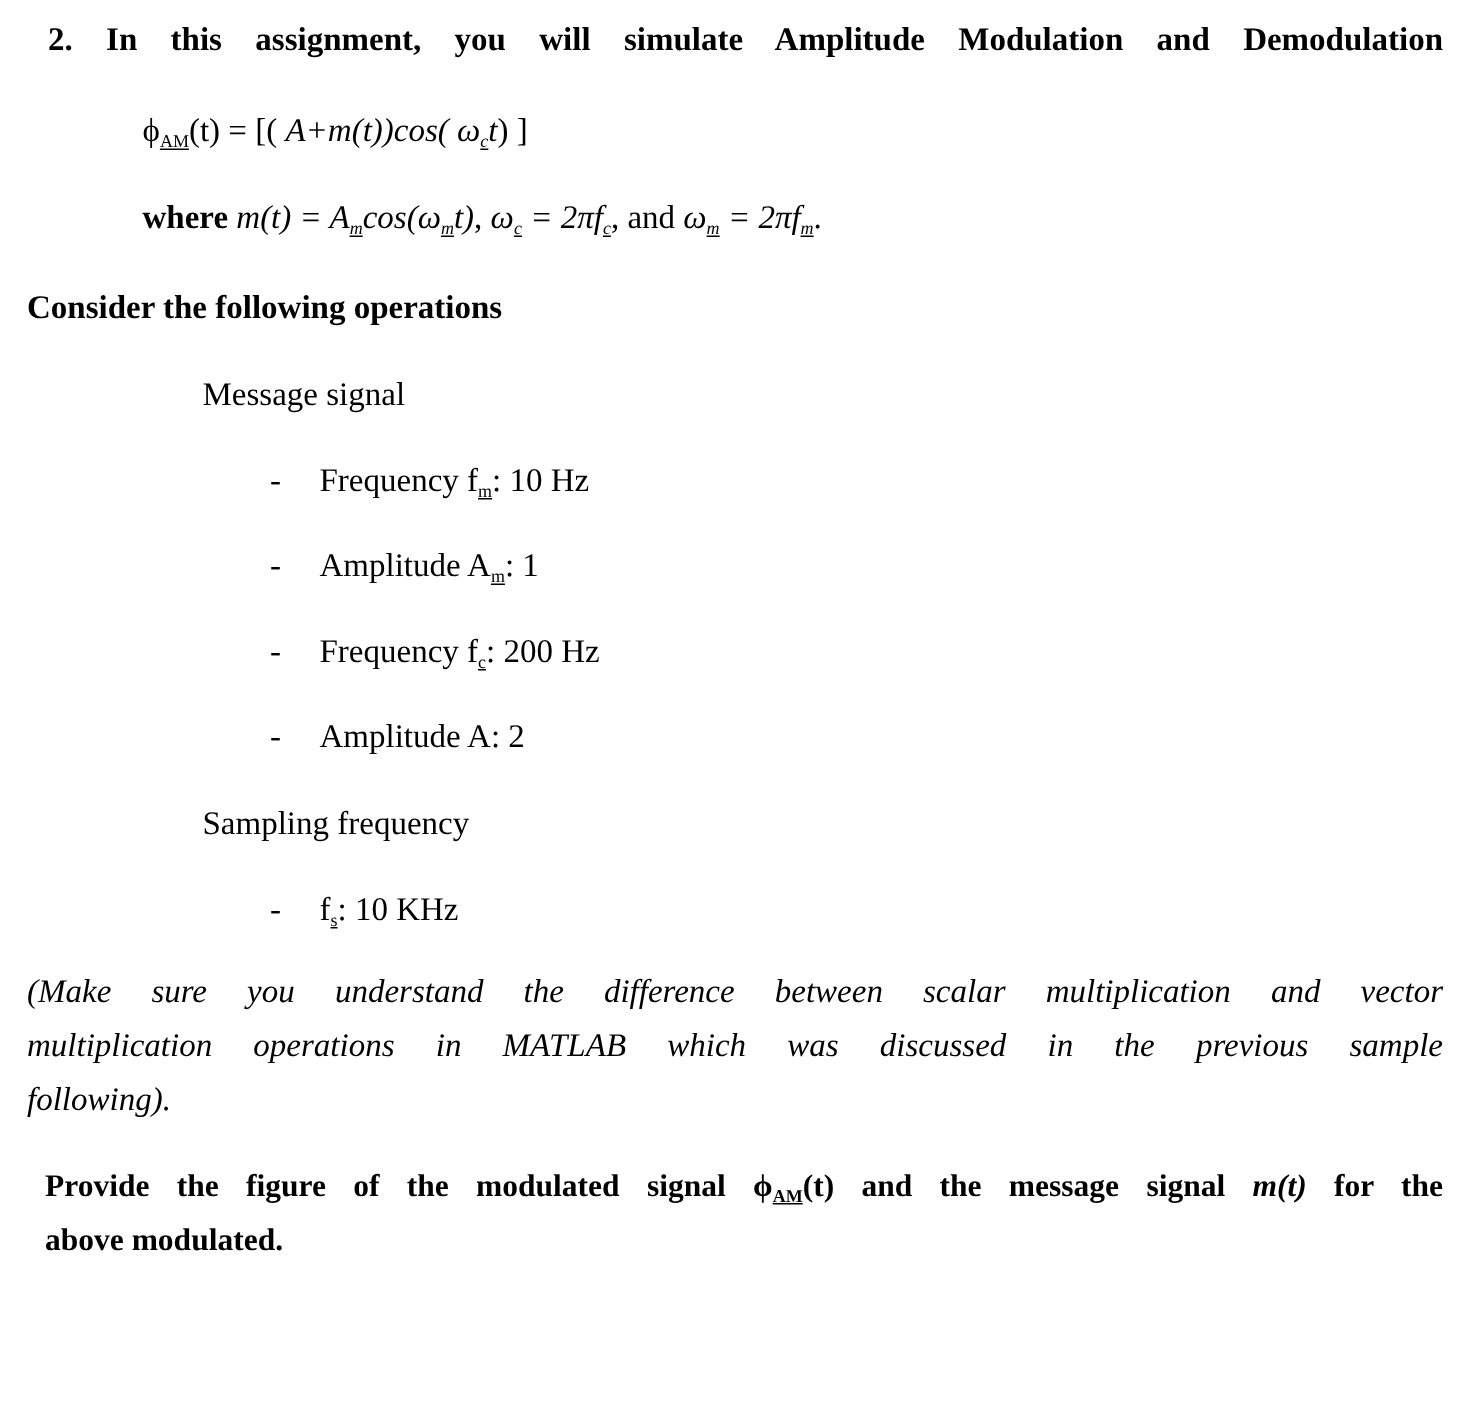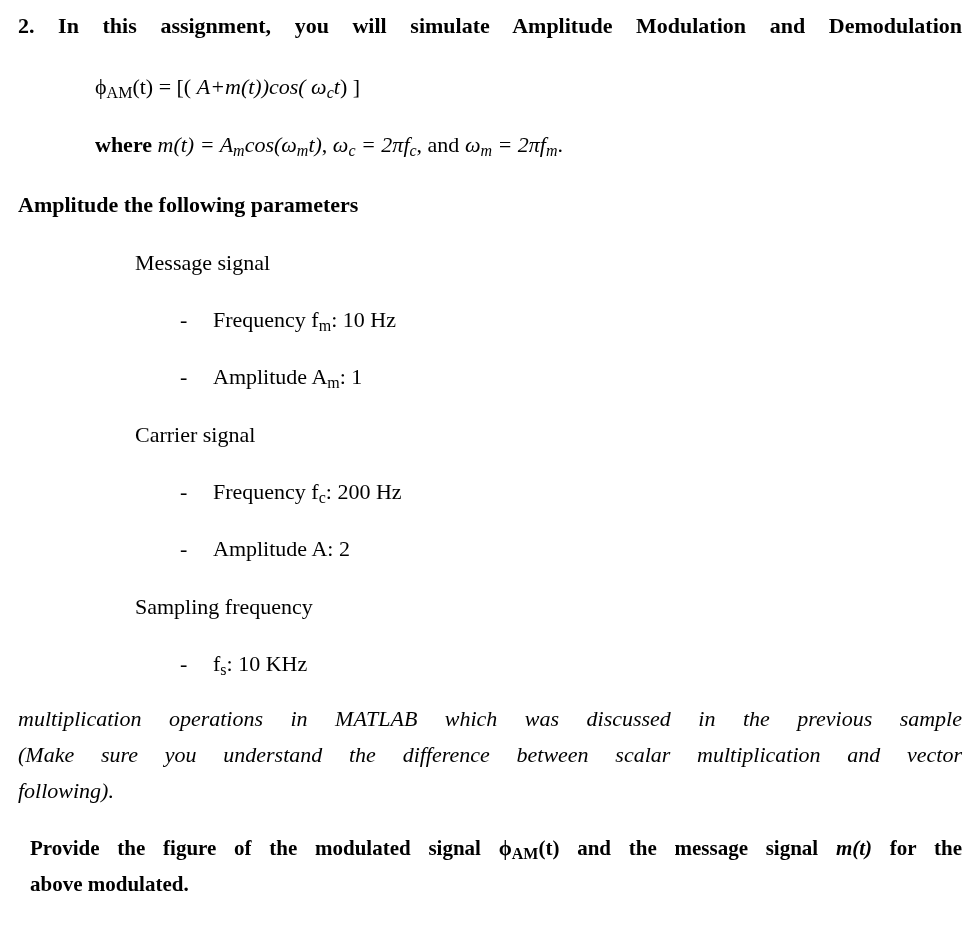--- a/index.html
+++ b/index.html
@@ -10,24 +10,24 @@
     background: #ffffff;
     color: #000000;
     font-family: "Liberation Serif", "DejaVu Serif", serif;
     font-size: 22px;
     padding: 6px 18px 0 18px;
     overflow: hidden;
   }
   p, div { margin: 0; }
   .bold   { font-weight: bold; }
   .italic { font-style: italic; }
-  .sub    { font-size: 16px; vertical-align: -4px; line-height: 0; }
+  .sub    { font-size: 12px; vertical-align: -4px; line-height: 0; text-decoration: underline; }
   .jline  { text-align: justify; text-align-last: justify; }
 
-  .intro       { font-weight: bold; line-height: 40px; }
+  .intro       { font-weight: bold; line-height: 40px; margin-left: 14px; }
   .formula     { margin: 26px 0 0 77px;  line-height: 30px; }
   .formula2    { margin: 28px 0 0 77px;  line-height: 30px; }
   .consider    { margin: 30px 0 0 0;     line-height: 30px; font-weight: bold; }
   .group-label { margin: 28px 0 0 117px; line-height: 30px; }
   .item        { margin: 27px 0 0 162px; line-height: 30px; }
   .dash        { display: inline-block; width: 33px; }
   .note        { margin: 22px 0 0 0; line-height: 36px; font-style: italic; }
   .final       { margin: 21px 0 0 12px; line-height: 36px; font-weight: bold; font-size: 21px; }
 </style>
 </head>
@@ -36,41 +36,40 @@
 <main>
 
   <div class="intro">
     <div class="jline">2. In this assignment, you will simulate Amplitude Modulation and Demodulation</div>
   </div>
 
   <p class="formula"><span>ϕ</span><span class="sub">AM</span><span>(t) = [( </span><span class="italic">A+m(t))cos( ω</span><span class="sub italic">c</span><span class="italic">t</span><span>) ]</span></p>
 
   <p class="formula2"><span class="bold">where </span><span class="italic">m(t) = </span><span class="italic">A</span><span class="sub italic">m</span><span class="italic">cos(ω</span><span class="sub italic">m</span><span class="italic">t)</span><span>, </span><span class="italic">ω</span><span class="sub italic">c</span><span class="italic"> = 2πf</span><span class="sub italic">c</span><span>, and </span><span class="italic">ω</span><span class="sub italic">m</span><span class="italic"> = 2πf</span><span class="sub italic">m</span><span>.</span></p>
 
-  <p class="consider">Amplitude the following parameters</p>
+  <p class="consider">Consider the following operations</p>
 
   <p class="group-label">Message signal</p>
 
   <p class="item"><span class="dash">-</span><span><span>Frequency f</span><span class="sub">m</span><span>: 10 Hz</span></span></p>
 
   <p class="item"><span class="dash">-</span><span><span>Amplitude A</span><span class="sub">m</span><span>: 1</span></span></p>
 
-  <p class="group-label">Carrier signal</p>
 
   <p class="item"><span class="dash">-</span><span><span>Frequency f</span><span class="sub">c</span><span>: 200 Hz</span></span></p>
 
   <p class="item"><span class="dash">-</span><span>Amplitude A: 2</span></p>
 
   <p class="group-label">Sampling frequency</p>
 
   <p class="item"><span class="dash">-</span><span><span>f</span><span class="sub">s</span><span>: 10 KHz</span></span></p>
 
   <div class="note">
+    <div class="jline">(Make sure you understand the difference between scalar multiplication and vector</div>
     <div class="jline">multiplication operations in MATLAB which was discussed in the previous sample</div>
-    <div class="jline">(Make sure you understand the difference between scalar multiplication and vector</div>
     <div>following).</div>
   </div>
 
   <div class="final">
     <div class="jline"><span>Provide the figure of the modulated signal </span><span>ϕ</span><span class="sub">AM</span><span>(t)</span><span> and the message signal </span><span class="italic">m(t)</span><span> for the</span></div>
     <div>above modulated.</div>
   </div>
 
 </main>
 

